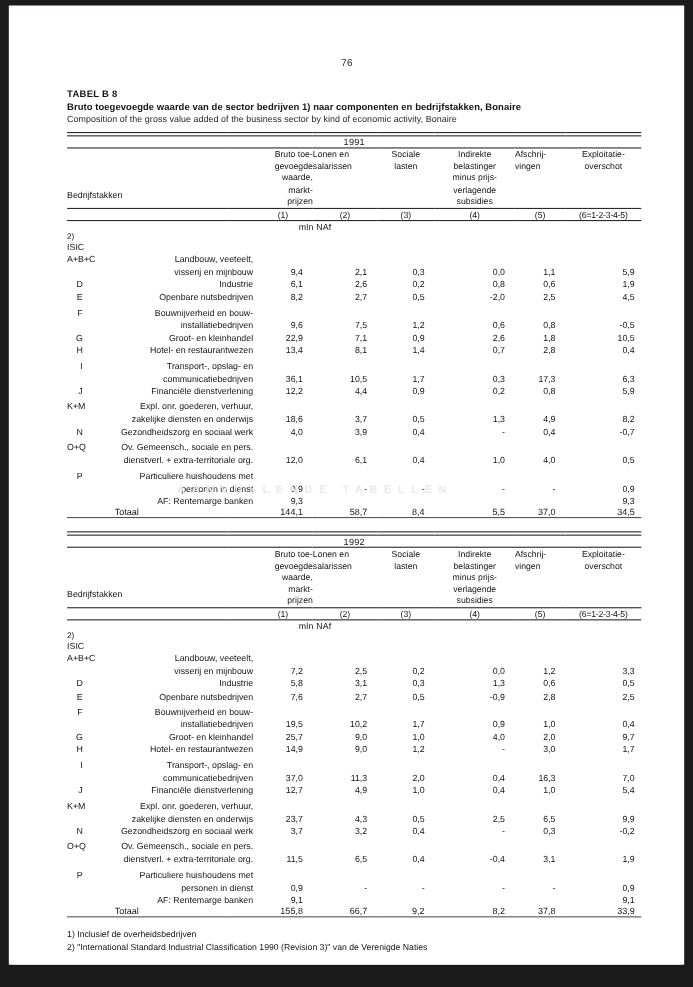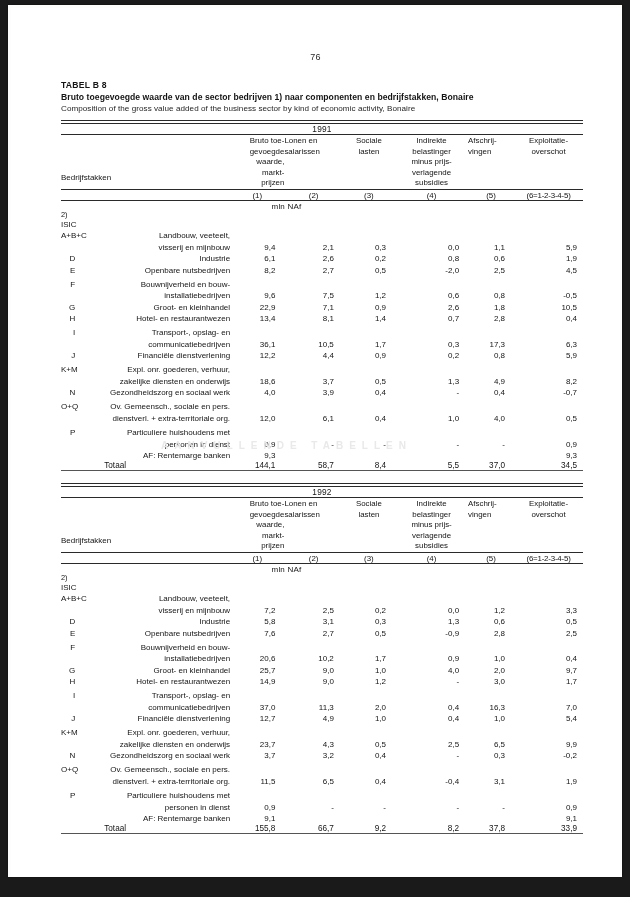--- a/index.html
+++ b/index.html
@@ -613,21 +613,21 @@
                   <td class="num"></td>
                   <td class="num"></td>
                   <td class="num"></td>
                   <td class="num"></td>
                   <td class="num"></td>
                   <td class="num last"></td>
                 </tr>
                 <tr class="drow">
                   <td class="code"></td>
                   <td class="lbl indent" colspan="2">installatiebedrijven</td>
-                  <td class="num">20,6</td>
+                  <td class="num">19,5</td>
                   <td class="num">10,2</td>
                   <td class="num">1,7</td>
                   <td class="num">0,9</td>
                   <td class="num">1,0</td>
                   <td class="num last">0,4</td>
                 </tr>
                 <tr class="drow">
                   <td class="code">G</td>
                   <td class="lbl" colspan="2">Groot- en kleinhandel</td>
                   <td class="num">25,7</td>
@@ -780,18 +780,22 @@
                   <td class="num last">33,9</td>
                 </tr>
                 <tr>
                   <td class="rule-thin" colspan="9"></td>
                 </tr>
               </tbody>
             </table>
           </div>
         </div>
 
+      <div class="footnotes">
+        <div>1) Inclusief de overheidsbedrijven</div>
+        <div>2) "International Standard Industrial Classification 1990 (Revision 3)" van de Verenigde Naties</div>
+      </div>
 
     </div>
 
     <div class="watermark">AANVULLENDE TABELLEN</div>
   </div>
 </div>
 
 </body></html>

